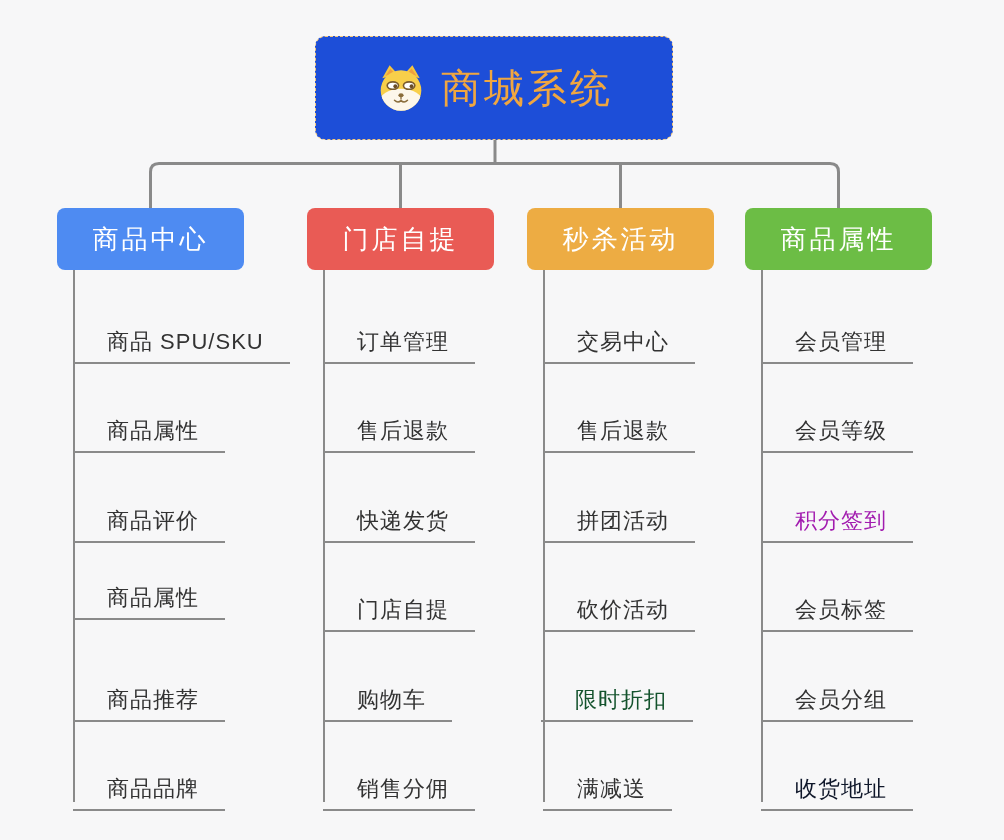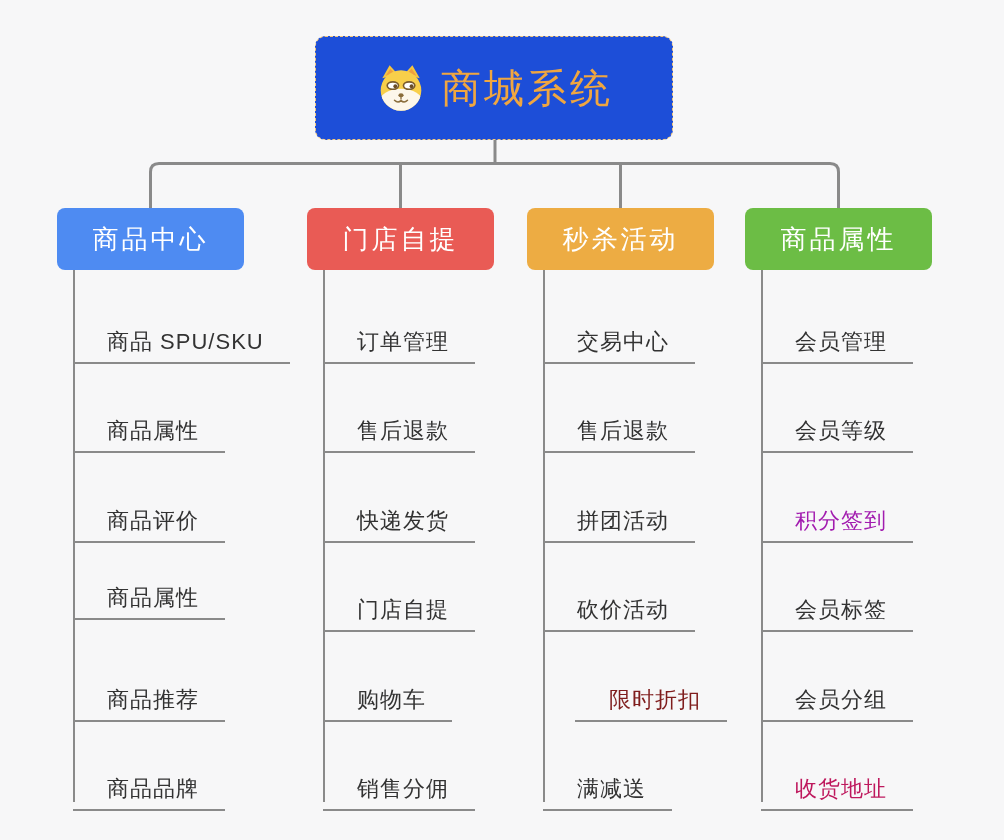--- a/index.html
+++ b/index.html
@@ -91,26 +91,26 @@
       <div class="branch-item" style="left: 323px; top: 666px; color: rgb(51, 51, 51);">购物车</div>
       <div class="branch-item" style="left: 323px; top: 755px; color: rgb(51, 51, 51);">销售分佣</div>
       <div class="branch-node" style="left: 527px; background: rgb(237, 172, 67); color: rgb(255, 255, 255);">
         <span>秒杀活动</span>
       </div>
       <div class="branch-line" style="left: 543px;"></div>
       <div class="branch-item" style="left: 543px; top: 308px; color: rgb(51, 51, 51);">交易中心</div>
       <div class="branch-item" style="left: 543px; top: 397px; color: rgb(51, 51, 51);">售后退款</div>
       <div class="branch-item" style="left: 543px; top: 487px; color: rgb(51, 51, 51);">拼团活动</div>
       <div class="branch-item" style="left: 543px; top: 576px; color: rgb(51, 51, 51);">砍价活动</div>
-      <div class="branch-item" style="left: 575px; top: 666px; color: #7f1d1d;">限时折扣</div>
+      <div class="branch-item" style="left: 541px; top: 666px; color: #14532d;">限时折扣</div>
       <div class="branch-item" style="left: 543px; top: 755px; color: rgb(51, 51, 51);">满减送</div>
       <div class="branch-node" style="left: 745px; background: rgb(108, 189, 69); color: rgb(255, 255, 255);">
         <span>商品属性</span>
       </div>
       <div class="branch-line" style="left: 761px;"></div>
       <div class="branch-item" style="left: 761px; top: 308px; color: rgb(51, 51, 51);">会员管理</div>
       <div class="branch-item" style="left: 761px; top: 397px; color: rgb(51, 51, 51);">会员等级</div>
       <div class="branch-item" style="left: 761px; top: 487px; color: #a21caf;">积分签到</div>
       <div class="branch-item" style="left: 761px; top: 576px; color: rgb(51, 51, 51);">会员标签</div>
       <div class="branch-item" style="left: 761px; top: 666px; color: rgb(51, 51, 51);">会员分组</div>
-      <div class="branch-item" style="left: 761px; top: 755px; color: #be185d;">收货地址</div>
+      <div class="branch-item" style="left: 761px; top: 755px; color: #0f172a;">收货地址</div>
     </div>
 </div>
 
 </body></html>

